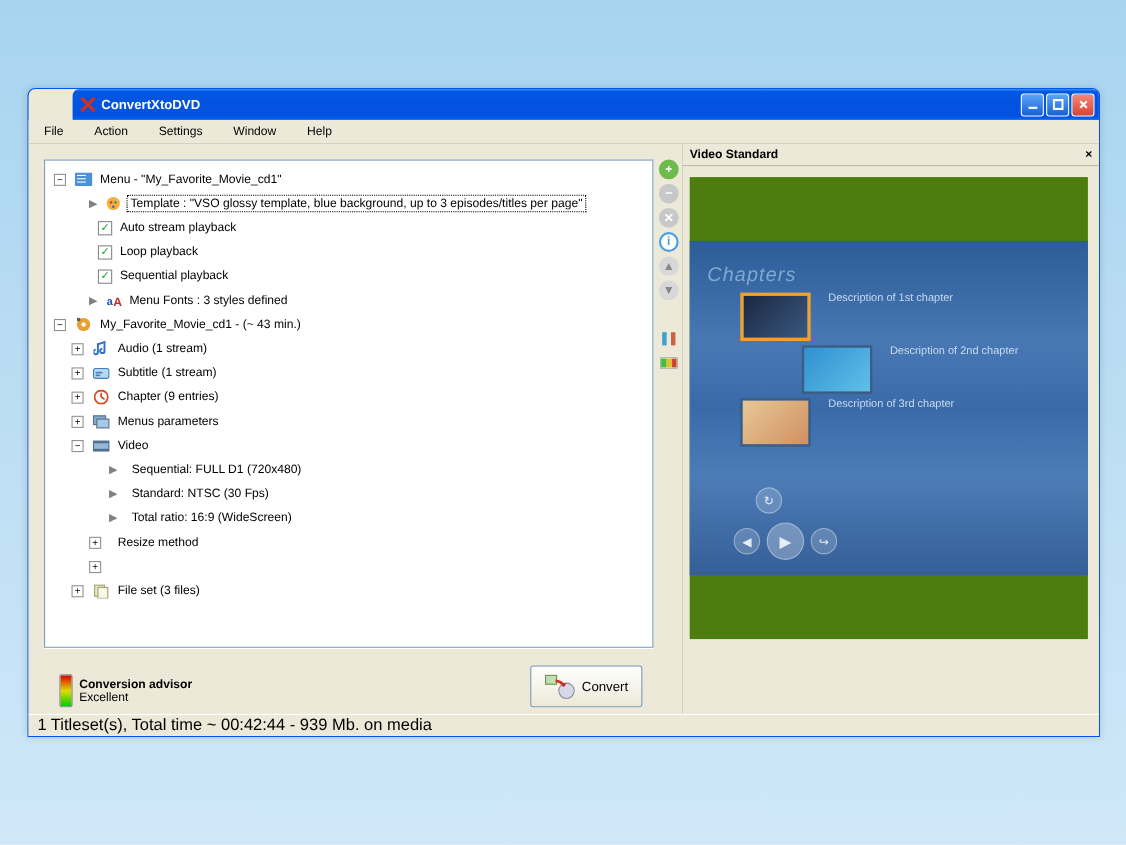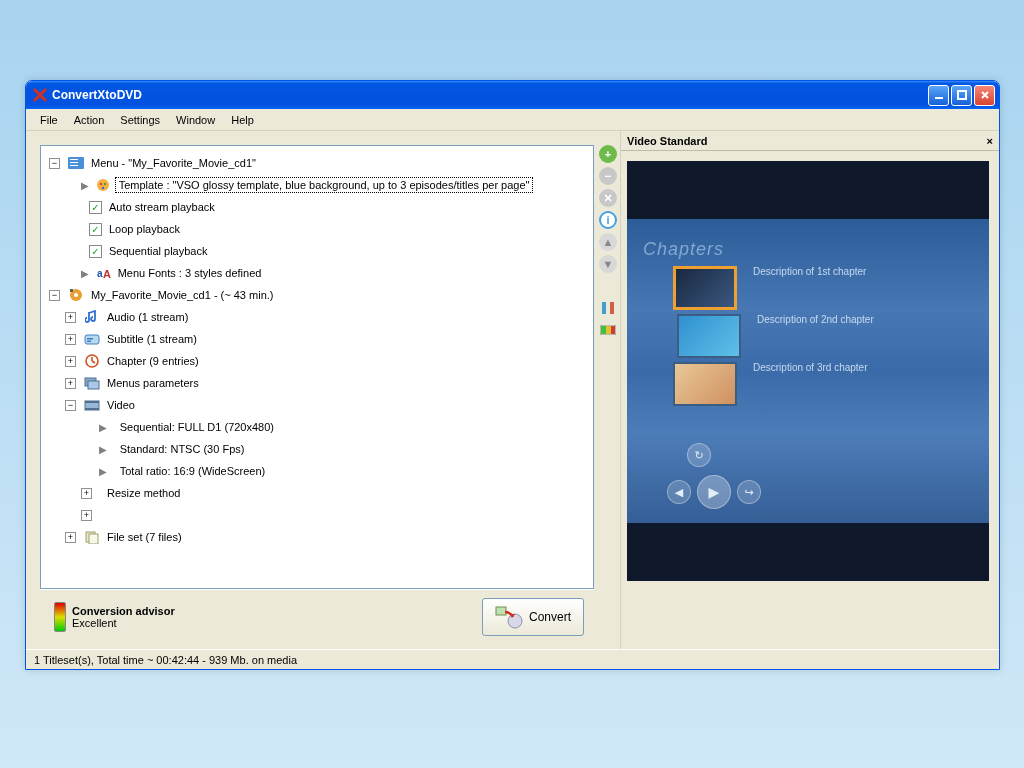--- a/index.html
+++ b/index.html
@@ -19,35 +19,35 @@
   border-radius: 7px 7px 0 0;
   box-shadow: 0 0 8px rgba(0,0,0,0.15);
   display: flex; flex-direction: column;
 }
 .titlebar {
   height: 28px;
   background: linear-gradient(to bottom, #3b8cf8 0%, #0058e4 8%, #0453e0 40%, #0453e0 88%, #0068ff 100%);
   border-radius: 6px 6px 0 0;
   display: flex; align-items: center;
   padding: 0 4px 0 6px;
-  color: #fff; font-weight: bold; font-size: 12px;
+  color: #fff; font-weight: bold; font-size: 12px; margin-left: 40px;
 }
 .titlebar .app-icon { width:16px; height:16px; margin-right:4px; }
 .titlebar .title-text { flex:1; }
 .win-btns { display:flex; gap:2px; }
 .win-btn {
   width:21px; height:21px; border-radius:3px;
   border:1px solid #fff; display:flex; align-items:center; justify-content:center;
   font-family: Arial; font-size:11px; color:#fff;
 }
 .win-btn.min, .win-btn.max { background: linear-gradient(to bottom,#5ca6f8,#1461d8); }
 .win-btn.close { background: linear-gradient(to bottom,#f88576,#d84530); }
 .menubar {
   height:22px; background:#ece9d8; border-bottom:1px solid #d6d2c2;
-  display:flex; align-items:center; padding-left:6px; gap:0;
+  display:flex; align-items:center; padding-left:6px; gap:12px;
 }
 .menubar .menu-item { padding:2px 8px; cursor:default; }
 .main-area {
   flex:1; display:flex; background:#ece9d8;
 }
 .left-panel {
   width:570px; padding:14px 2px 6px 14px; display:flex; flex-direction:column;
 }
 .tree-container {
   flex:1; border:1px solid #7b9ebd; background:#fff;
@@ -67,55 +67,55 @@
 .side-icons .sbtn { width:18px; height:18px; border-radius:9px; display:flex; align-items:center; justify-content:center; font-size:11px; font-weight:bold; }
 .right-panel {
   flex:1; border-left:1px solid #d6d2c2; display:flex; flex-direction:column;
 }
 .preview-header {
   height:20px; background:#ece9d8; border-bottom:1px solid #c0bca8;
   display:flex; align-items:center; padding:0 6px; font-weight:bold; font-size:11px;
 }
 .preview-header .close-x { margin-left:auto; font-weight:bold; cursor:default; }
 .preview-body { flex:1; padding:10px 10px 10px 6px; }
-.preview-frame { width:100%; height:420px; background:#0f172a; position:relative; }
+.preview-frame { width:100%; height:420px; background:#4d7c0f; position:relative; }
 .dvd-menu {
   position:absolute; left:0; right:0; top:58px; bottom:58px;
   background: linear-gradient(to bottom,#2c5d99 0%, #4878b4 30%, #3a6aa8 50%, #4d7db8 70%, #355e96 100%);
   color:#d8e4ee; padding:20px 16px;
   font-family: Arial;
 }
 .dvd-heading { font-size:18px; color:#80a8d0; font-style:italic; letter-spacing:1px; margin-bottom:6px;}
 .chapter-row { display:flex; align-items:flex-start; gap:16px; margin:4px 0 4px 30px; }
 .chapter-row .thumb { width:64px; height:44px; background:#888; border:2px solid #3b5d84; }
 .chapter-row.sel .thumb { border:3px solid #f0a030; }
-.chapter-row:nth-child(3) { margin-left:34px; }
+.chapter-row:nth-child(3) { margin-left:86px; }
 .chapter-row:nth-child(4) { }
 .chapter-desc { font-size:10px; color:#c8daf0; }
 .dvd-controls { position:absolute; bottom:14px; left:40px; display:flex; gap:6px; align-items:center; }
 .dvd-btn { width:24px; height:24px; border-radius:12px; background:rgba(255,255,255,0.18); border:1px solid rgba(255,255,255,0.35); display:flex; align-items:center; justify-content:center; color:#e4eef8; font-size:11px;}
 .dvd-btn.play { width:34px; height:34px; border-radius:17px; background:rgba(255,255,255,0.28); font-size:14px;}
 .dvd-btn.refresh { position:absolute; bottom:56px; left:60px;}
 .bottom-bar {
-  height:54px; display:flex; align-items:center; padding:0 10px 0 14px;
+  height:54px; display:flex; align-items:flex-end; padding:0 10px 0 14px;
   border-top:1px solid #fff;
 }
 .advisor { display:flex; align-items:center; gap:6px; }
 .advisor .light { width:12px; height:30px; border-radius:2px; background:linear-gradient(to bottom,#d00,#dd0,#0c0); border:1px solid #888;}
 .advisor-text .line1 { font-weight:bold; }
 .convert-btn {
   margin-left:auto; height:38px; padding:0 12px;
   background:linear-gradient(to bottom,#fff,#ece9d8);
   border:1px solid #7b9ebd; border-radius:3px;
   display:flex; align-items:center; gap:6px; font-size:12px;
 }
 .convert-btn .conv-icon { width:28px; height:24px; position:relative; }
 .statusbar {
   height:20px; border-top:1px solid #fff; display:flex; align-items:center;
-  padding:0 8px; background:#ece9d8; font-size:11px;
+  padding:0 8px; background:#ece9d8; font-size:15px;
 }
 .thumb.t1 { background: linear-gradient(135deg,#1a2840,#3a5880); }
 .thumb.t2 { background: linear-gradient(135deg,#3090d0,#60c0e8); }
 .thumb.t3 { background: linear-gradient(135deg,#e8c898,#d09060); }
 </style>
 </head>
 <body>
 
 <div class="window">
   <div class="titlebar">
@@ -310,21 +310,21 @@
         </div>
         <div class="tree-row">
           <span class="spacer" style="width:16px"></span>
           <span class="toggle">+</span>
           <span class="node-icon">
               <svg width="16" height="14">
                 <rect x="2" y="2" width="9" height="10" fill="#e8e8c8" stroke="#a0a070"></rect>
                 <rect x="5" y="4" width="9" height="10" fill="#f8f8e8" stroke="#a0a070"></rect>
               </svg>
             </span>
-          <span class="label">File set (7 files)</span>
+          <span class="label">File set (3 files)</span>
         </div>
       </div>
 
       <div class="bottom-bar">
         <div class="advisor">
           <div class="light"></div>
           <div class="advisor-text">
             <div class="line1">Conversion advisor</div>
             <div>Excellent</div>
           </div>

